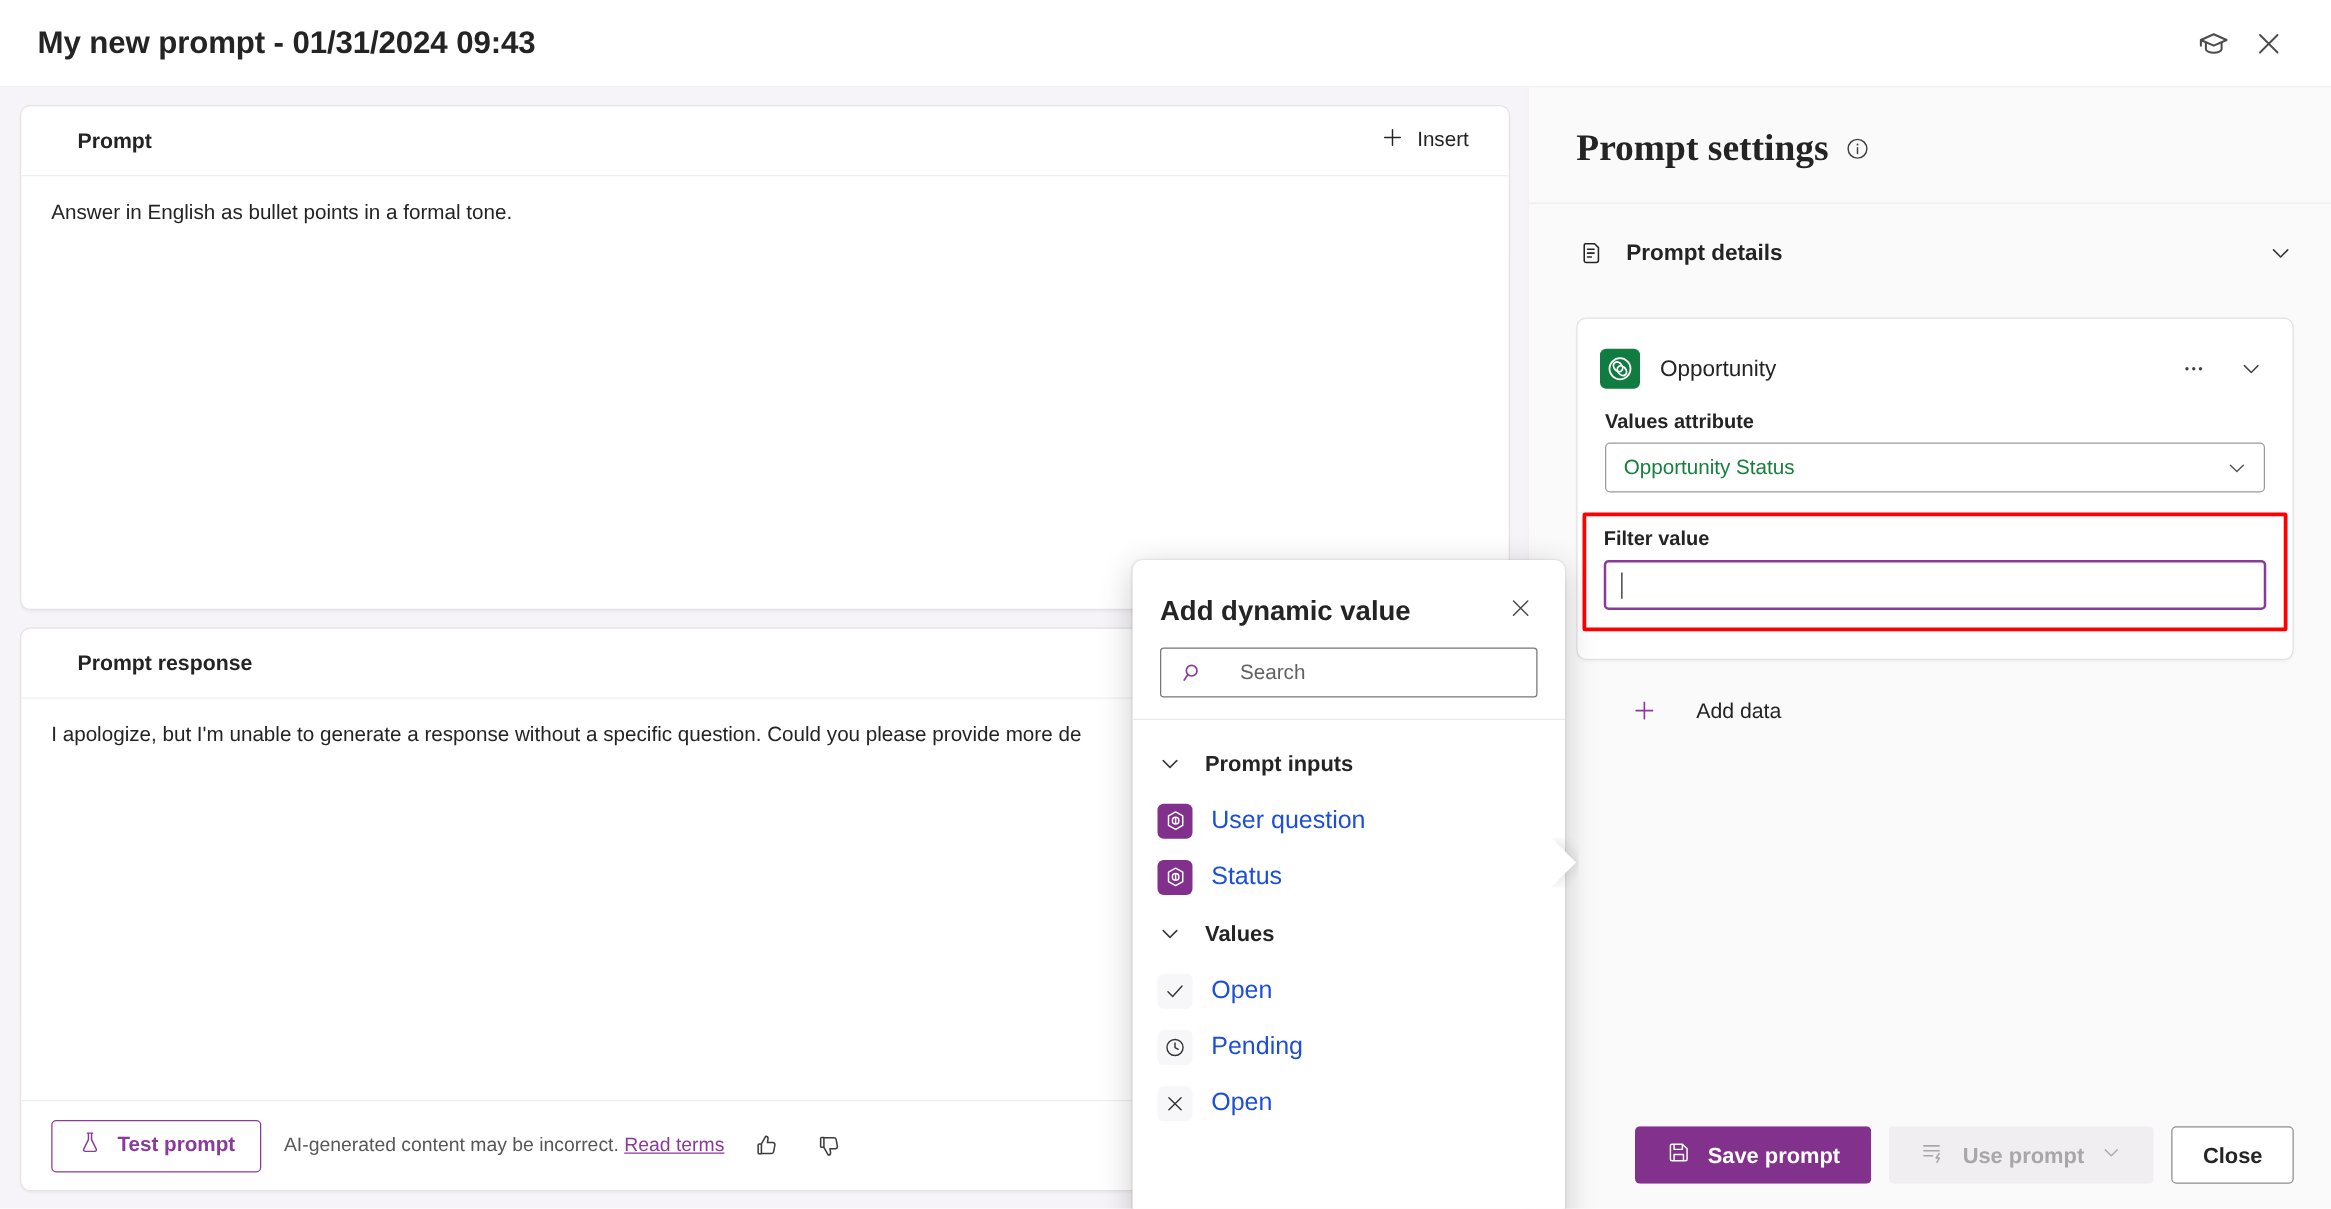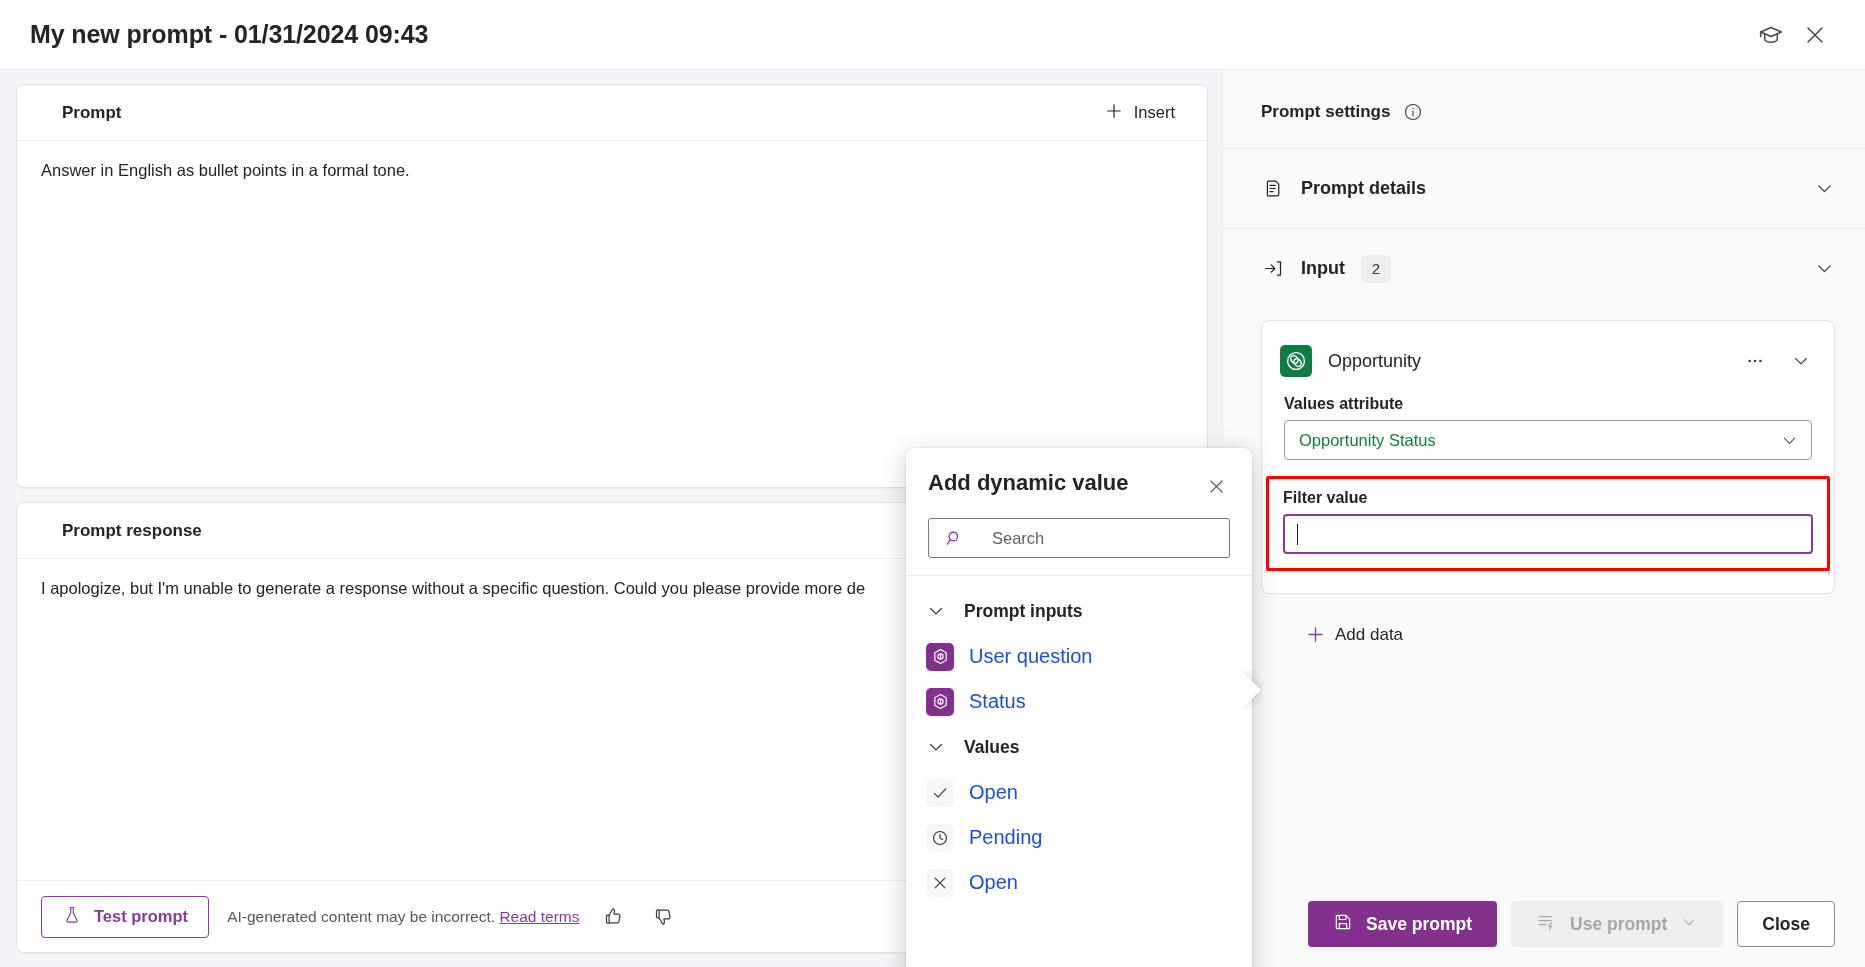--- a/index.html
+++ b/index.html
@@ -90,21 +90,21 @@
     flex: 1; background: #fbfafb;
     display: flex; flex-direction: column;
     border-left: 1px solid #f0eef2;
     min-width: 0;
   }
   .right-scroll { flex: 1; overflow: hidden; }
   .panel-title-row {
     display: flex; align-items: center; gap: 13px;
     padding: 32px 36px 26px 38px;
   }
-  .panel-title { font-size: 17px; font-weight: 600; color: #242424; }
+  .panel-title { font-size: 30px; font-weight: 600; color: #242424; font-family: Liberation Serif, serif; }
   .info-icon { color: #424242; display: flex; cursor: pointer; }
 
   .accordion-row {
     height: 80px; display: flex; align-items: center;
     padding: 0 30px 0 38px; gap: 16px;
     border-top: 1px solid #edebef;
     cursor: pointer; background: transparent;
   }
   .acc-icon { display: flex; color: #242424; width: 24px; justify-content: center; }
   .acc-label { font-size: 18px; font-weight: 600; color: #242424; }
@@ -153,21 +153,21 @@
     padding: 10px 14px 14px 14px;
   }
   .input-box {
     height: 40px; border: 2px solid #8a3a9b; border-radius: 4px; background: #fff;
     display: flex; align-items: center; padding: 0 12px;
     font-size: 16.5px; color: #242424;
   }
   .caret { display: inline-block; width: 1px; height: 21px; background: #242424; }
 
   .add-data-btn {
-    display: flex; align-items: center; gap: 9px;
+    display: flex; align-items: center; gap: 31px;
     margin: 22px 0 0 34px; padding: 8px 10px;
     font-size: 17px; color: #242424; background: none; border: none;
     border-radius: 4px; cursor: pointer; font-family: inherit; width: fit-content;
   }
   .plus-purple { color: #8a3a9b; display: flex; }
 
   .right-foot {
     flex: 0 0 86px; display: flex; align-items: center; justify-content: flex-end;
     gap: 14px; padding: 0 30px;
   }
@@ -191,21 +191,21 @@
   .popup-arrow {
     position: absolute; right: -11px; top: 222px;
     width: 22px; height: 40px; overflow: hidden;
   }
   .popup-arrow::before {
     content: ""; position: absolute; left: -14px; top: 6px;
     width: 28px; height: 28px; background: #ffffff;
     transform: rotate(45deg);
     box-shadow: 3px -3px 10px rgba(0,0,0,0.10);
   }
-  .popup-head { display: flex; align-items: flex-start; padding: 22px 20px 0 22px; }
+  .popup-head { display: flex; align-items: flex-end; padding: 22px 20px 0 22px; }
   .popup-title { font-size: 22px; font-weight: 600; color: #242424; flex: 1; }
   .popup-close {
     width: 32px; height: 32px; display: flex; align-items: center; justify-content: center;
     color: #4b4b4b; cursor: pointer; border-radius: 4px;
   }
   .search-wrap { padding: 16px 22px 17px 22px; border-bottom: 1px solid #ebe9ec; }
   .search-box {
     height: 40px; border: 1px solid #777; border-radius: 3px; background: #fff;
     display: flex; align-items: center; gap: 28px; padding: 0 16px;
   }
@@ -339,36 +339,20 @@
           </span>
           <span class="acc-label">Prompt details</span>
           <span class="acc-spacer"></span>
           <span class="acc-chev">
             <svg width="21" height="21" viewBox="0 0 24 24" fill="none" stroke="currentColor" stroke-width="1.4" stroke-linecap="round" stroke-linejoin="round">
                 <path d="M5.5 9l6.5 6.5L18.5 9"></path>
               </svg>
           </span>
         </div>
 
-        <div class="accordion-row">
-          <span class="acc-icon">
-            <svg width="21" height="21" viewBox="0 0 24 24" fill="none" stroke="currentColor" stroke-width="1.4" stroke-linecap="round" stroke-linejoin="round">
-              <path d="M3 12h10M9.5 8l4 4-4 4"></path>
-                <path d="M16.5 4.5H20v15h-3.5"></path>
-            </svg>
-          </span>
-          <span class="acc-label">Input</span>
-          <span class="acc-count">2</span>
-          <span class="acc-spacer"></span>
-          <span class="acc-chev">
-            <svg width="21" height="21" viewBox="0 0 24 24" fill="none" stroke="currentColor" stroke-width="1.4" stroke-linecap="round" stroke-linejoin="round">
-                <path d="M5.5 9l6.5 6.5L18.5 9"></path>
-              </svg>
-          </span>
-        </div>
 
 
         <div class="data-section">
           <div class="data-card">
             <div class="data-card-head">
               <span class="ds-logo">
                 <svg width="22" height="22" viewBox="0 0 24 24" fill="none" stroke="#ffffff" stroke-width="1.6">
                   <circle cx="12" cy="12" r="9.2" stroke-width="1.5"></circle>
                   <ellipse cx="10.3" cy="10.3" rx="3.5" ry="4.6" transform="rotate(-40 10.3 10.3)"></ellipse>
                   <ellipse cx="13.7" cy="13.7" rx="3.5" ry="4.6" transform="rotate(-40 13.7 13.7)"></ellipse>

